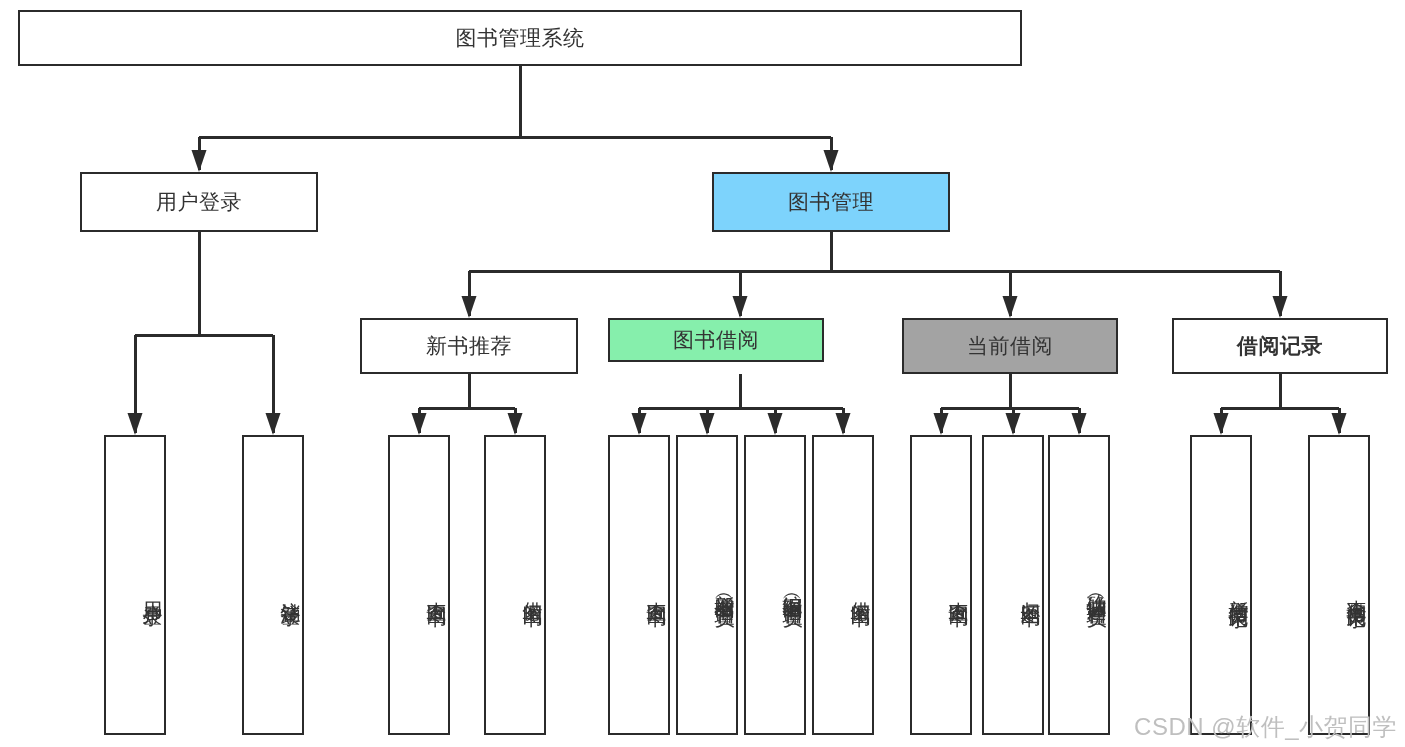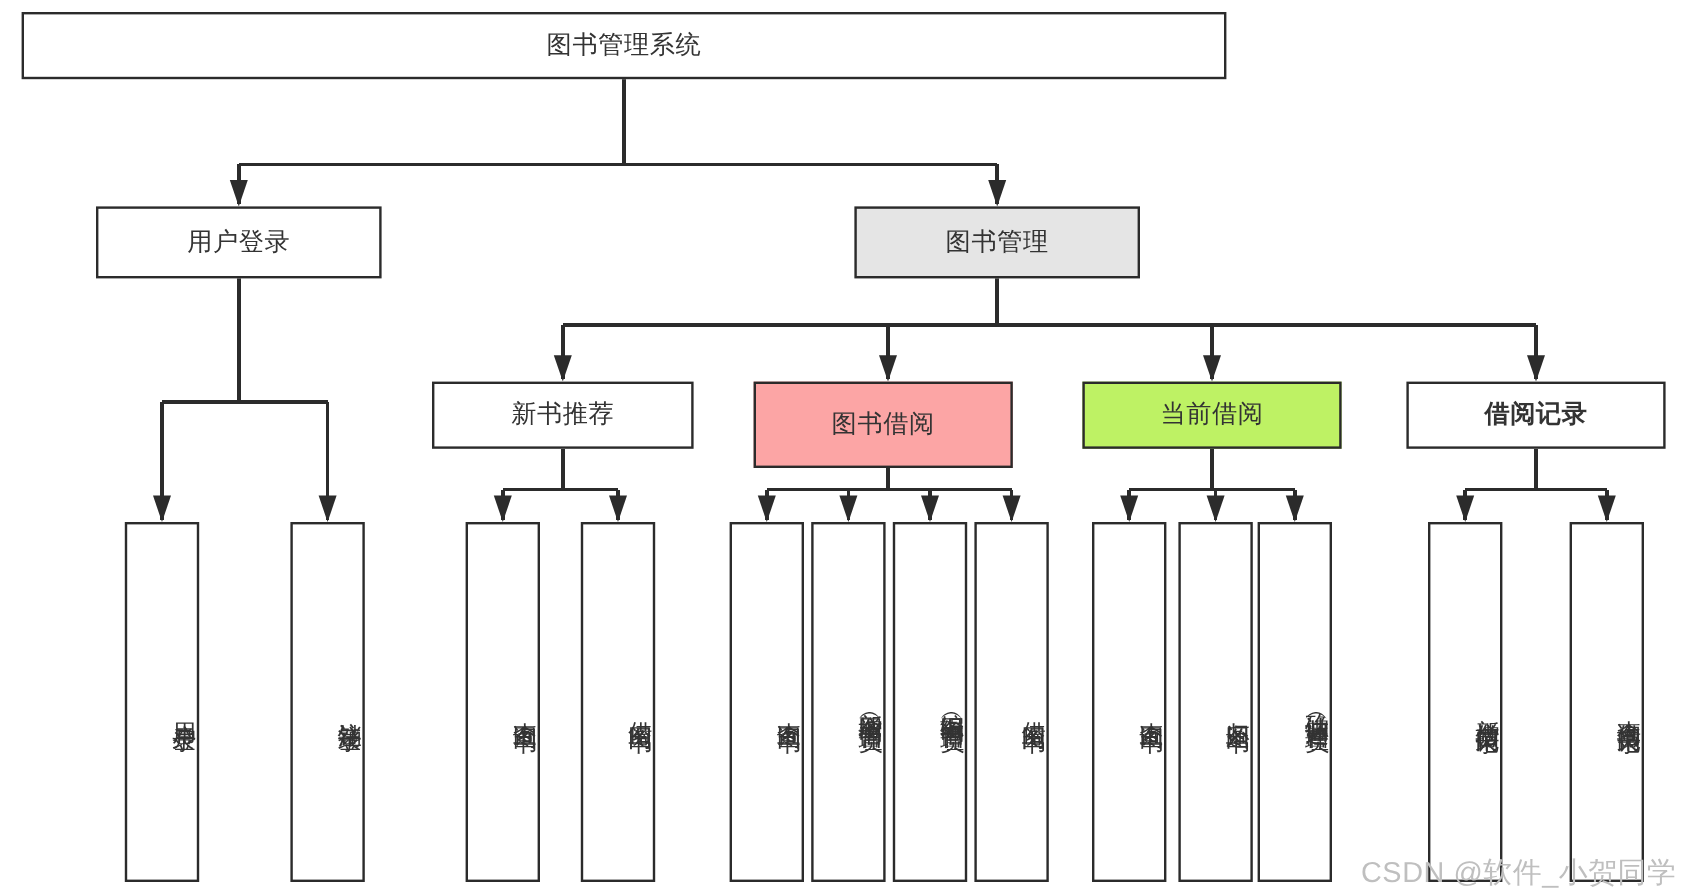--- a/index.html
+++ b/index.html
@@ -129,30 +129,30 @@
       <line x1="1339" y1="408" x2="1339" y2="433" stroke="#2b2b2b" stroke-width="3" shape-rendering="crispEdges"></line>
       <polygon points="1331.5,413 1346.5,413 1339,435" fill="#2b2b2b"></polygon>
     </svg>
   <div id="nodes">
       <div class="node horiz" style="left: 18px; top: 10px; width: 1004px; height: 56px; border-color: rgb(43, 43, 43); background: rgb(255, 255, 255); color: rgb(51, 51, 51);">
         <span class="node-label">图书管理系统</span>
       </div>
       <div class="node horiz" style="left: 80px; top: 172px; width: 238px; height: 60px; border-color: rgb(43, 43, 43); background: rgb(255, 255, 255); color: rgb(51, 51, 51);">
         <span class="node-label">用户登录</span>
       </div>
-      <div class="node horiz" style="left: 712px; top: 172px; width: 238px; height: 60px; border-color: rgb(43, 43, 43); background: #e5e5e5; color: rgb(51, 51, 51);">
+      <div class="node horiz" style="left: 712px; top: 172px; width: 238px; height: 60px; border-color: rgb(43, 43, 43); background: #7dd3fc; color: rgb(51, 51, 51);">
         <span class="node-label">图书管理</span>
       </div>
       <div class="node horiz" style="left: 360px; top: 318px; width: 218px; height: 56px; border-color: rgb(43, 43, 43); background: rgb(255, 255, 255); color: rgb(51, 51, 51);">
         <span class="node-label">新书推荐</span>
       </div>
-      <div class="node horiz" style="left: 628px; top: 318px; width: 216px; height: 72px; border-color: rgb(43, 43, 43); background: #fca5a5; color: rgb(51, 51, 51);">
+      <div class="node horiz" style="left: 608px; top: 318px; width: 216px; height: 44px; border-color: rgb(43, 43, 43); background: #86efac; color: rgb(51, 51, 51);">
         <span class="node-label">图书借阅</span>
       </div>
-      <div class="node horiz" style="left: 902px; top: 318px; width: 216px; height: 56px; border-color: rgb(43, 43, 43); background: #bef264; color: rgb(51, 51, 51);">
+      <div class="node horiz" style="left: 902px; top: 318px; width: 216px; height: 56px; border-color: rgb(43, 43, 43); background: #a3a3a3; color: rgb(51, 51, 51);">
         <span class="node-label">当前借阅</span>
       </div>
       <div class="node horiz" style="left: 1172px; top: 318px; width: 216px; height: 56px; border-color: rgb(43, 43, 43); background: rgb(255, 255, 255); color: rgb(51, 51, 51); font-weight: bold;">
         <span class="node-label">借阅记录</span>
       </div>
       <div class="node vert" style="left: 104px; top: 435px; width: 62px; height: 300px; border-color: rgb(43, 43, 43); background: rgb(255, 255, 255); color: rgb(51, 51, 51);">
         <span class="node-label">用户登录</span>
       </div>
       <div class="node vert" style="left: 242px; top: 435px; width: 62px; height: 300px; border-color: rgb(43, 43, 43); background: rgb(255, 255, 255); color: rgb(51, 51, 51);">
         <span class="node-label">注销登录</span>

